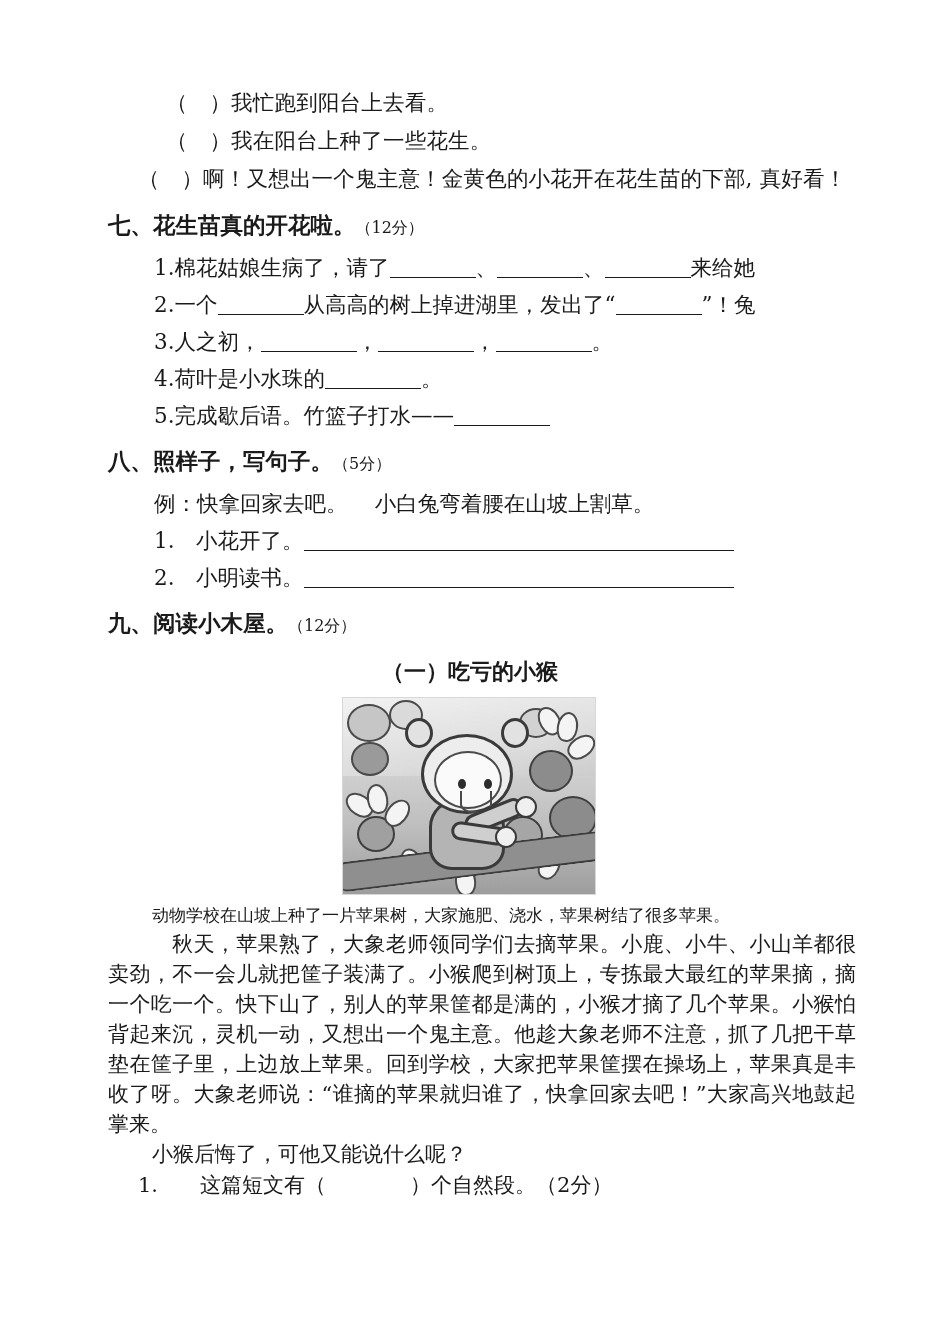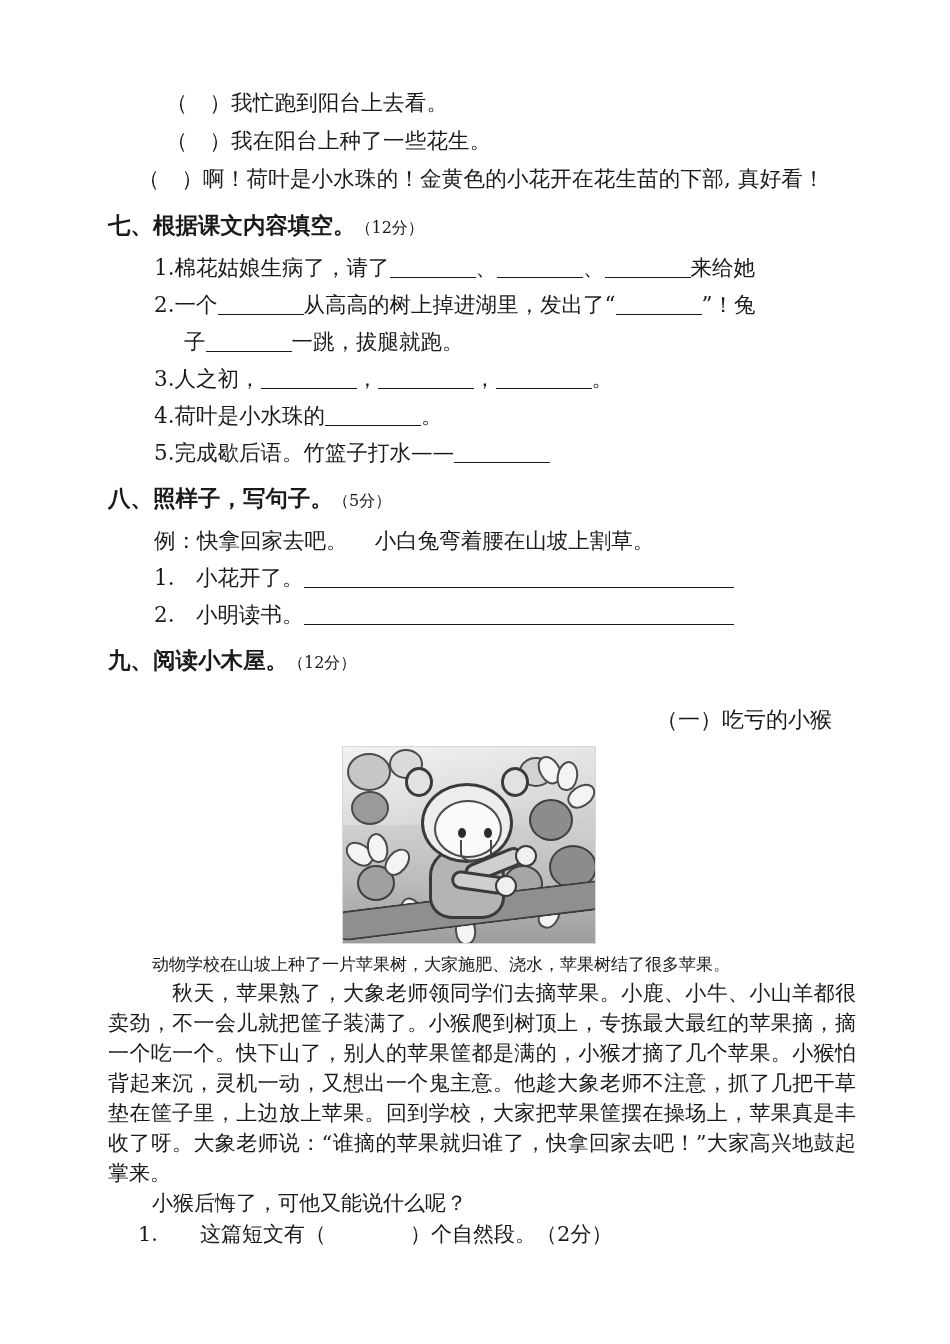--- a/index.html
+++ b/index.html
@@ -71,25 +71,25 @@
   .rule {
     display: inline-block;
     border-bottom: 1.4px solid #1a1a1a;
     height: 19px;
     vertical-align: -3px;
     width: 430px;
   }
 
   
   .read-title {
-    text-align: right;
+    text-align: center;
     font-size: 22px;
-    font-weight: normal;
+    font-weight: bold;
     line-height: 40px;
-    margin-top: 16px;
+    margin-top: 4px;
     padding-right: 26px;
   }
   .figure-wrap {
     display: flex;
     justify-content: center;
     padding-right: 28px;
     margin-top: 6px;
   }
   .figure {
     width: 252px;
@@ -237,34 +237,31 @@
   .gap-sm { height: 6px; }
 </style>
 </head>
 <body>
 
 <div class="page">
 
   <div>
     <div class="line indent-1">（　）我忙跑到阳台上去看。</div>
     <div class="line indent-1">（　）我在阳台上种了一些花生。</div>
-    <div class="line indent-2">（　）啊！荷叶是小水珠的！金黄色的小花开在花生苗的下部, 真好看！</div>
-  </div>
-
-  <div class="sec-head"><span>七、根据课文内容填空。</span><span class="pts">（12分）</span></div>
+    <div class="line indent-2">（　）啊！又想出一个鬼主意！金黄色的小花开在花生苗的下部, 真好看！</div>
+  </div>
+
+  <div class="sec-head"><span>七、花生苗真的开花啦。</span><span class="pts">（12分）</span></div>
 
   <div class="q">
     <span>1.棉花姑娘生病了，请了</span><span class="bl bl-w2"></span><span>、</span><span class="bl bl-w2"></span><span>、</span><span class="bl bl-w2"></span><span>来给她</span>
   </div>
 
   <div class="q">
     <span>2.一个</span><span class="bl bl-w2"></span><span>从高高的树上掉进湖里，发出了“</span><span class="bl bl-w2"></span><span>”！兔</span>
-  </div>
-  <div class="q wrap">
-    <span>子</span><span class="bl bl-w2"></span><span>一跳，拔腿就跑。</span>
   </div>
 
   <div class="q">
     <span>3.人之初，</span><span class="bl bl-w3"></span><span>，</span><span class="bl bl-w3"></span><span>，</span><span class="bl bl-w3"></span><span>。</span>
   </div>
 
   <div class="q">
     <span>4.荷叶是小水珠的</span><span class="bl bl-w3"></span><span>。</span>
   </div>
 

